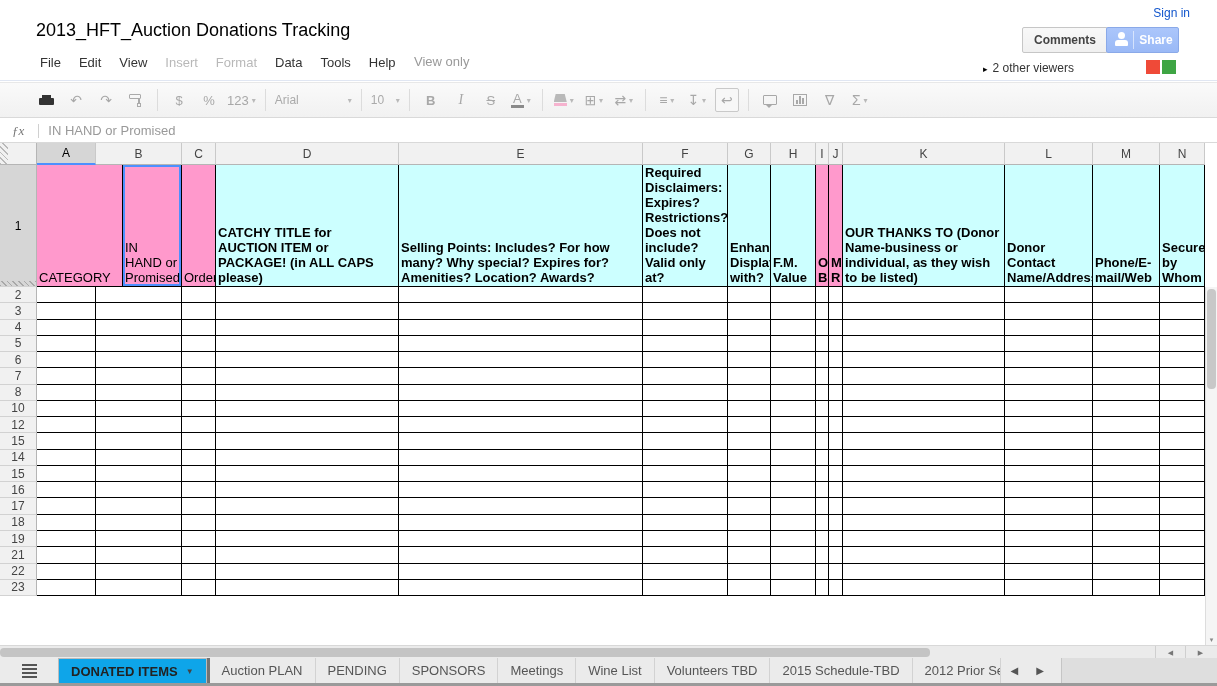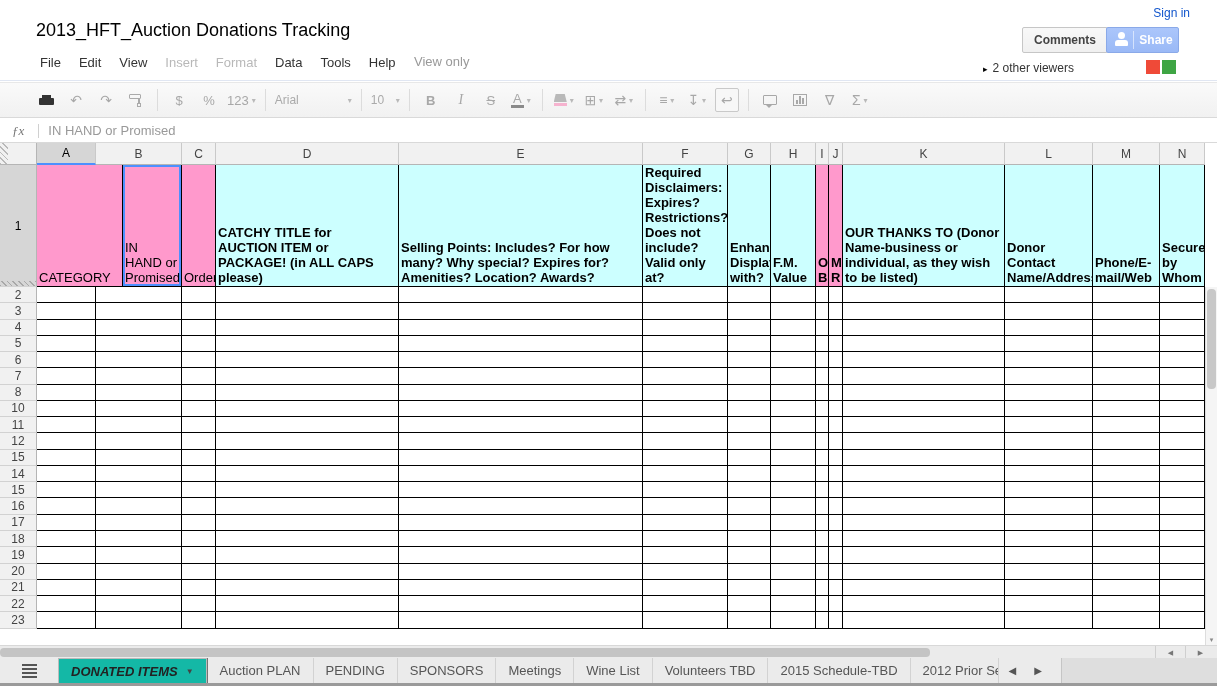--- a/index.html
+++ b/index.html
@@ -101,22 +101,22 @@
   .hs-arrow { width:30px; height:13px; font-size:7px; color:#777; display:flex; align-items:center; justify-content:center;
     border-left:1px solid #cfcfcf; }
   
   #tabbar { position:absolute; left:0; top:658px; width:1217px; height:28px; background:#dedede; border-bottom:3px solid #9a9a9a; }
   #tabstrip { position:absolute; left:0; top:0; width:1062px; height:25px; background:#ebebeb;
     border-right:1px solid #c5c5c5; display:flex; align-items:stretch; }
   #hamburger { width:58px; display:flex; flex-direction:column; justify-content:center; align-items:center; gap:2px; }
   #hamburger i { display:block; width:15px; height:2px; background:#555; }
   .tab { display:flex; align-items:center; padding:0 12px; font-size:13px; color:#555;
     border-right:1px solid #d2d2d2; white-space:nowrap; overflow:hidden; }
-  .tab:nth-child(2) { border-left:1px solid #737373; }
-  .tab.active { background:#14b8a6; border:1px solid #bbb; border-bottom:none; font-weight:bold; color:#222;font-style:italic; }
+  .tab:nth-child(2) { border-left:3px solid #737373; }
+  .tab.active { background:#0ea5e9; border:1px solid #bbb; border-bottom:none; font-weight:bold; color:#222; }
   .tab.active .tabcaret { font-size:8px; color:#444; margin-left:8px; }
   .pager { display:flex; align-items:center; padding:0 10px; gap:18px; font-size:10px; color:#555; }
 </style>
 </head>
 <body>
 
 <div id="topbar">
   <div id="doc-title">2013_HFT_Auction Donations Tracking</div>
   <div id="menubar">
       <div class="menu-item">File</div>
@@ -439,37 +439,20 @@
         <div class="cell" style="width: 43px;"></div>
         <div class="cell" style="width: 45px;"></div>
         <div class="cell" style="width: 13px;"></div>
         <div class="cell" style="width: 14px;"></div>
         <div class="cell" style="width: 162px;"></div>
         <div class="cell" style="width: 88px;"></div>
         <div class="cell" style="width: 67px;"></div>
         <div class="cell" style="width: 45px;"></div>
       </div>
       <div class="grow">
-        <div class="gut">11</div>
-        <div class="cell" style="width: 59px;"></div>
-        <div class="cell" style="width: 86px;"></div>
-        <div class="cell" style="width: 34px;"></div>
-        <div class="cell" style="width: 183px;"></div>
-        <div class="cell" style="width: 244px;"></div>
-        <div class="cell" style="width: 85px;"></div>
-        <div class="cell" style="width: 43px;"></div>
-        <div class="cell" style="width: 45px;"></div>
-        <div class="cell" style="width: 13px;"></div>
-        <div class="cell" style="width: 14px;"></div>
-        <div class="cell" style="width: 162px;"></div>
-        <div class="cell" style="width: 88px;"></div>
-        <div class="cell" style="width: 67px;"></div>
-        <div class="cell" style="width: 45px;"></div>
-      </div>
-      <div class="grow">
         <div class="gut">12</div>
         <div class="cell" style="width: 59px;"></div>
         <div class="cell" style="width: 86px;"></div>
         <div class="cell" style="width: 34px;"></div>
         <div class="cell" style="width: 183px;"></div>
         <div class="cell" style="width: 244px;"></div>
         <div class="cell" style="width: 85px;"></div>
         <div class="cell" style="width: 43px;"></div>
         <div class="cell" style="width: 45px;"></div>
         <div class="cell" style="width: 13px;"></div>
@@ -576,37 +559,20 @@
         <div class="cell" style="width: 45px;"></div>
         <div class="cell" style="width: 13px;"></div>
         <div class="cell" style="width: 14px;"></div>
         <div class="cell" style="width: 162px;"></div>
         <div class="cell" style="width: 88px;"></div>
         <div class="cell" style="width: 67px;"></div>
         <div class="cell" style="width: 45px;"></div>
       </div>
       <div class="grow">
         <div class="gut">19</div>
-        <div class="cell" style="width: 59px;"></div>
-        <div class="cell" style="width: 86px;"></div>
-        <div class="cell" style="width: 34px;"></div>
-        <div class="cell" style="width: 183px;"></div>
-        <div class="cell" style="width: 244px;"></div>
-        <div class="cell" style="width: 85px;"></div>
-        <div class="cell" style="width: 43px;"></div>
-        <div class="cell" style="width: 45px;"></div>
-        <div class="cell" style="width: 13px;"></div>
-        <div class="cell" style="width: 14px;"></div>
-        <div class="cell" style="width: 162px;"></div>
-        <div class="cell" style="width: 88px;"></div>
-        <div class="cell" style="width: 67px;"></div>
-        <div class="cell" style="width: 45px;"></div>
-      </div>
-      <div class="grow">
-        <div class="gut">20</div>
         <div class="cell" style="width: 59px;"></div>
         <div class="cell" style="width: 86px;"></div>
         <div class="cell" style="width: 34px;"></div>
         <div class="cell" style="width: 183px;"></div>
         <div class="cell" style="width: 244px;"></div>
         <div class="cell" style="width: 85px;"></div>
         <div class="cell" style="width: 43px;"></div>
         <div class="cell" style="width: 45px;"></div>
         <div class="cell" style="width: 13px;"></div>
         <div class="cell" style="width: 14px;"></div>

